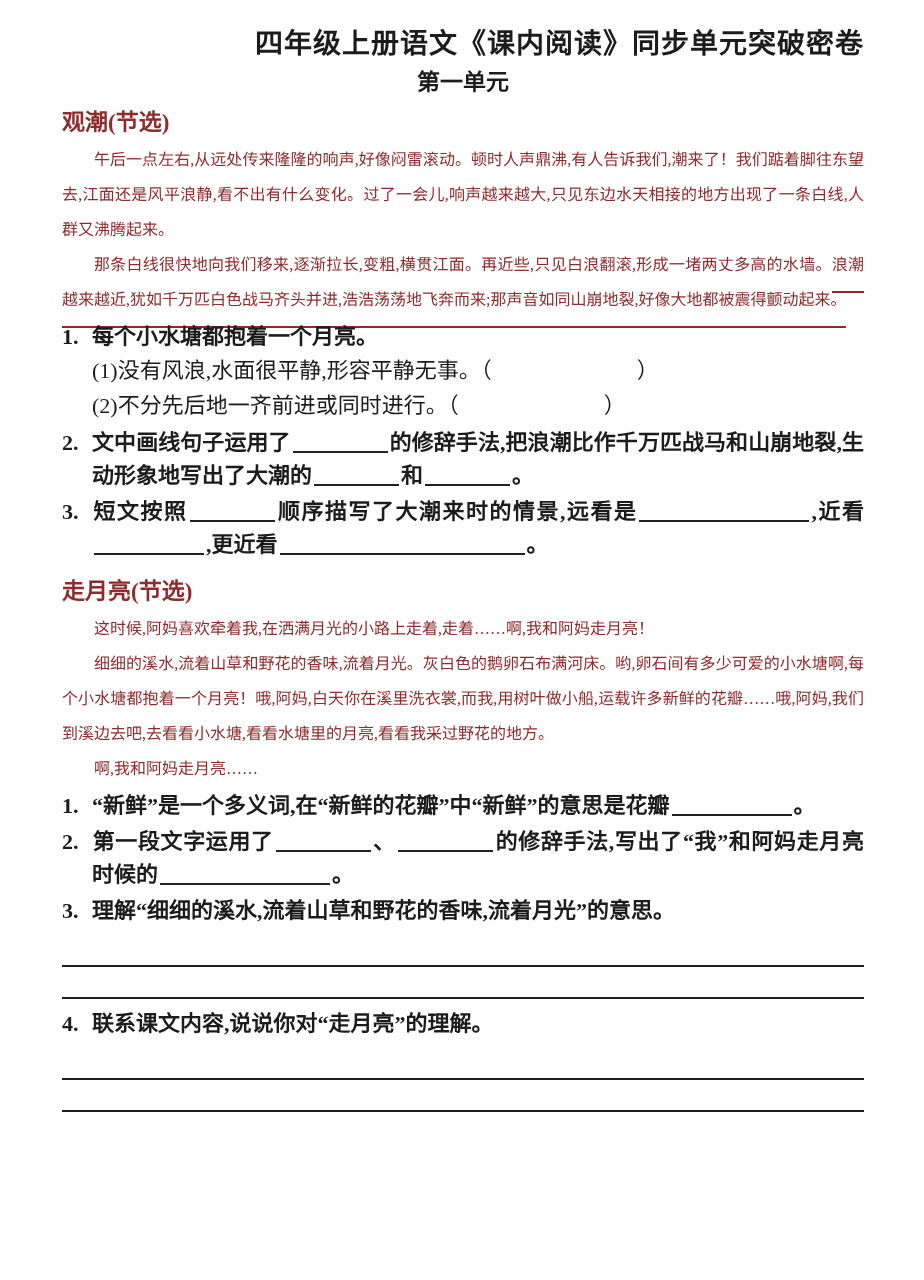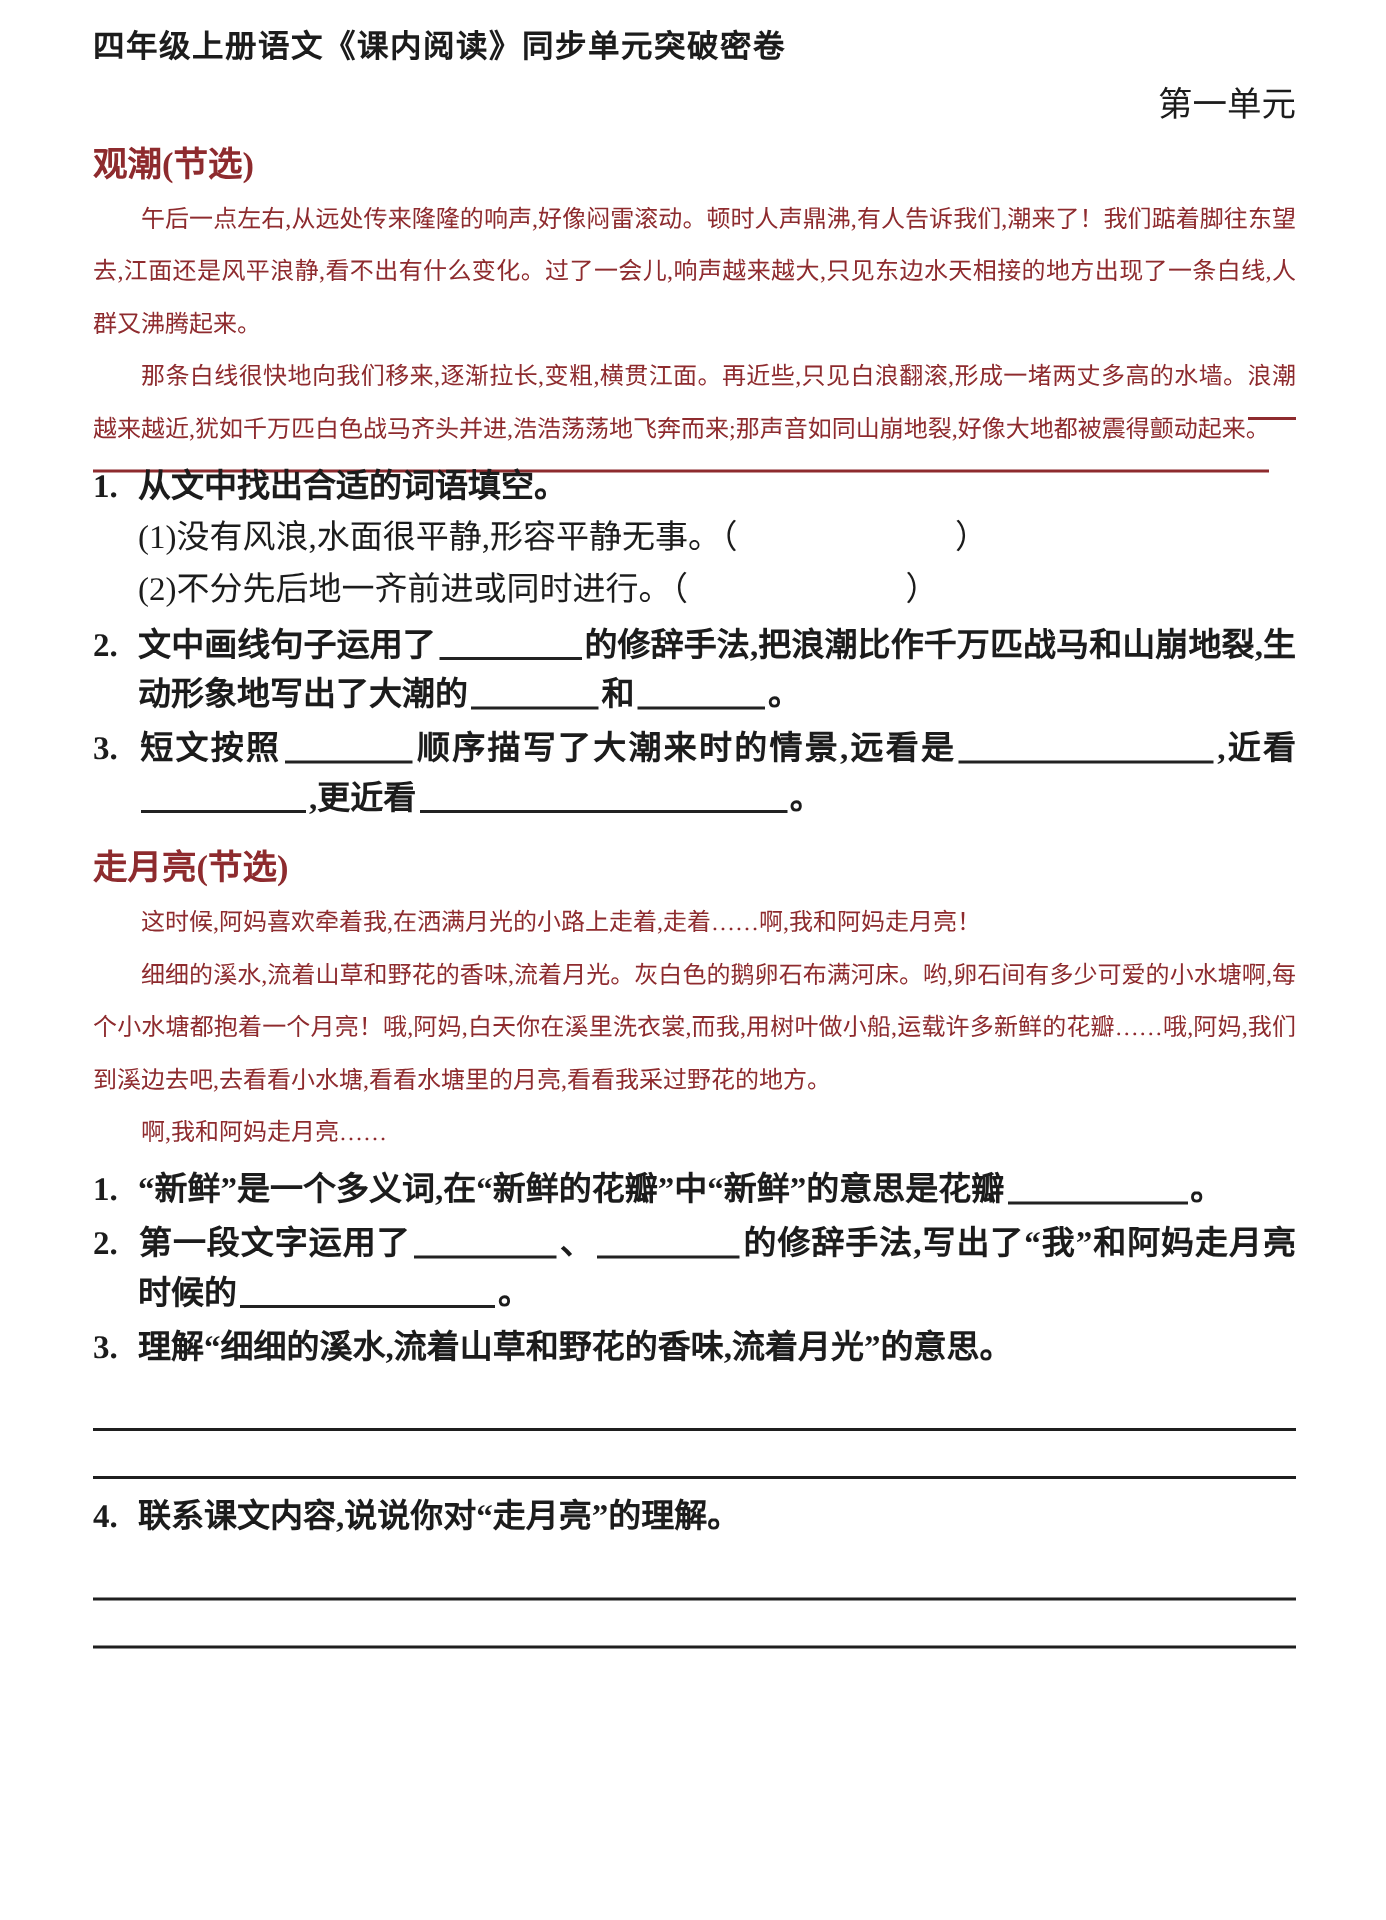--- a/index.html
+++ b/index.html
@@ -8,25 +8,25 @@
   }
   html,body{margin:0;padding:0;background:#ffffff;}
   body{
     width:924px;height:1280px;
     font-family:"Liberation Serif","DejaVu Serif",serif;
     color:var(--ink);
     overflow:hidden;
   }
   .page{box-sizing:border-box;width:924px;height:1280px;padding:10px 60px 0 62px;}
   .doc-title{
-    font-size:21px;line-height:36px;font-weight:bold;text-align:left;
-    margin:3px 0 6px 0;letter-spacing:1px;
+    font-size:28px;line-height:36px;font-weight:bold;text-align:right;
+    margin:16px 0 6px 0;letter-spacing:1px;
   }
   .unit-heading{
-    font-size:23px;line-height:30px;font-weight:normal;text-align:right;margin:0 0 8px 0;
+    font-size:23px;line-height:30px;font-weight:bold;text-align:center;margin:0 0 8px 0;
   }
   .passage-title{
     font-size:23px;line-height:30px;font-weight:bold;text-align:left;
     color:var(--red);margin:10px 0 4px 0;
   }
   .passage-title.second{margin-top:16px;}
   .passage{
     color:var(--red);
     font-size:16px;line-height:35px;
     text-align:justify;text-indent:2em;
@@ -63,21 +63,21 @@
 
   <div class="doc-title">四年级上册语文《课内阅读》同步单元突破密卷</div>
   <div class="unit-heading">第一单元</div>
 
   <div class="passage-title">观潮(节选)</div>
 
   <p class="passage"><span>午后一点左右,从远处传来隆隆的响声,好像闷雷滚动。顿时人声鼎沸,有人告诉我们,潮来了！我们踮着脚往东望去,江面还是风平浪静,看不出有什么变化。过了一会儿,响声越来越大,只见东边水天相接的地方出现了一条白线,人群又沸腾起来。</span></p>
 
   <p class="passage"><span>那条白线很快地向我们移来,逐渐拉长,变粗,横贯江面。再近些,只见白浪翻滚,形成一堵两丈多高的水墙。</span><span class="u">浪潮越来越近,犹如千万匹白色战马齐头并进,浩浩荡荡地飞奔而来;那声音如同山崩地裂,好像大地都被震得颤动起来。</span></p>
 
-  <div class="q"><span class="qnum">1.</span><span>从文中找出合适的词语填空。</span></div>
+  <div class="q"><span class="qnum">1.</span><span>每个小水塘都抱着一个月亮。</span></div>
 
   <div class="sub"><span>(1)没有风浪,水面很平静,形容平静无事。（</span><span class="paren-gap"></span><span>）</span></div>
 
   <div class="sub"><span>(2)不分先后地一齐前进或同时进行。（</span><span class="paren-gap"></span><span>）</span></div>
 
   <div class="q"><span class="qnum">2.</span><span>文中画线句子运用了</span><span class="blank w95"></span><span>的修辞手法,把浪潮比作千万匹战马和山崩地裂,生动形象地写出了大潮的</span><span class="blank w85"></span><span>和</span><span class="blank w85"></span><span>。</span></div>
 
   <div class="q"><span class="qnum">3.</span><span>短文按照</span><span class="blank w85"></span><span>顺序描写了大潮来时的情景,远看是</span><span class="blank w170"></span><span>,近看</span><span class="blank w110"></span><span>,更近看</span><span class="blank w245"></span><span>。</span></div>
 
   <div class="passage-title second">走月亮(节选)</div>

